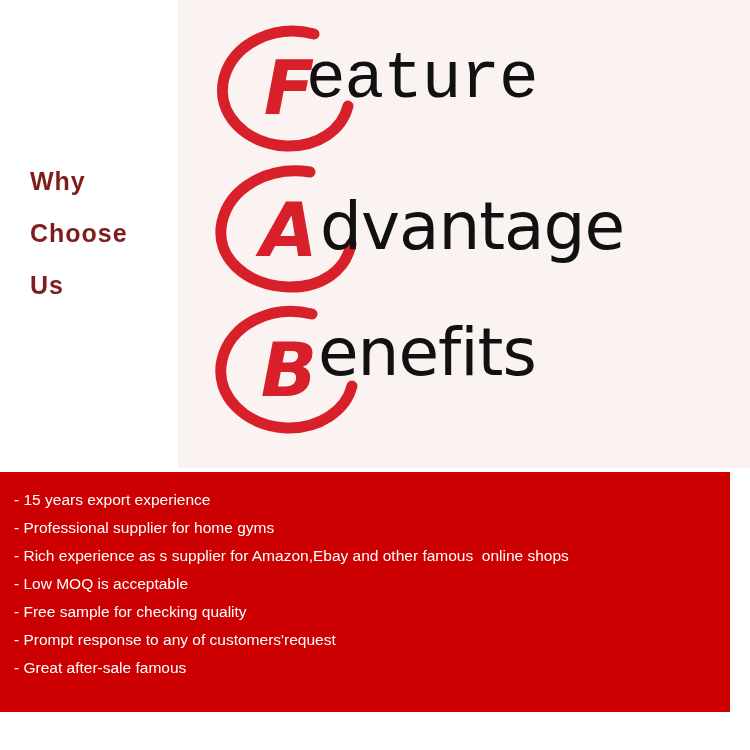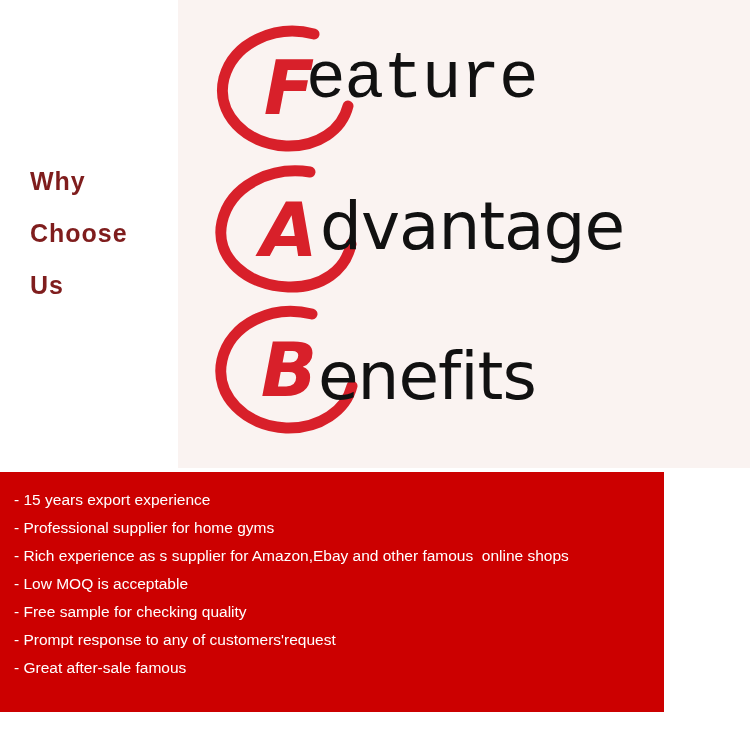--- a/index.html
+++ b/index.html
@@ -93,28 +93,28 @@
     top: 22px;
     color: #111111;
     font-family: "DejaVu Sans", sans-serif;
     font-size: 66px;
     font-weight: 500;
     letter-spacing: -1px;
     white-space: nowrap;
   }
   .fab-row.r1 .fab-word { top: 34px; left: 128px; font-family: Liberation Mono, monospace; }
   .fab-row.r2 .fab-word { top: 38px; left: 142px; text-align: center; }
-  .fab-row.r3 .fab-word { top: 48px; left: 140px; }
+  .fab-row.r3 .fab-word { top: 24px; left: 140px; }
 
   
   .benefits-panel {
     position: absolute;
     left: 0;
     top: 472px;
-    width: 664px;
+    width: 730px;
     height: 240px;
     background: #cc0000;
     box-sizing: border-box;
     padding: 14px 0 4px 14px;
   }
   .benefit-item {
     color: #ffffff;
     font-size: 15.5px;
     line-height: 28px;
     white-space: pre;

